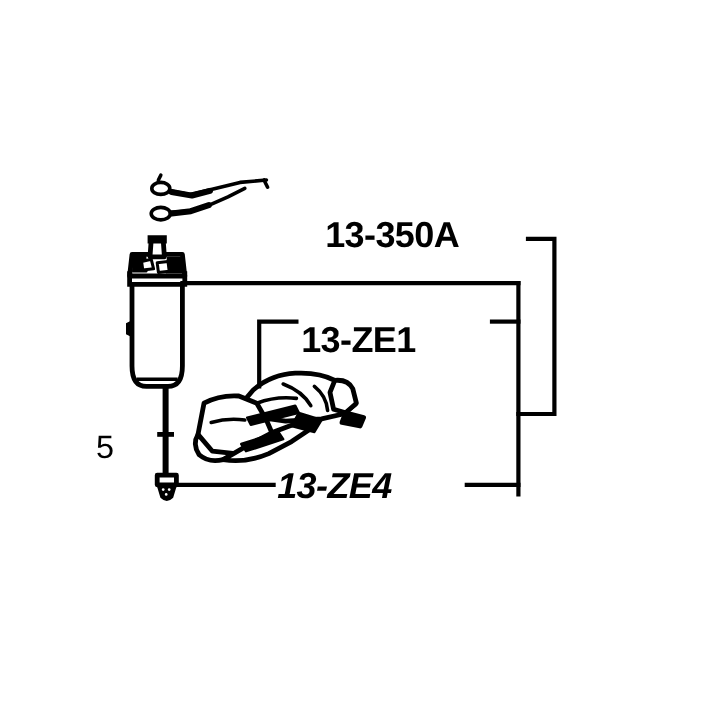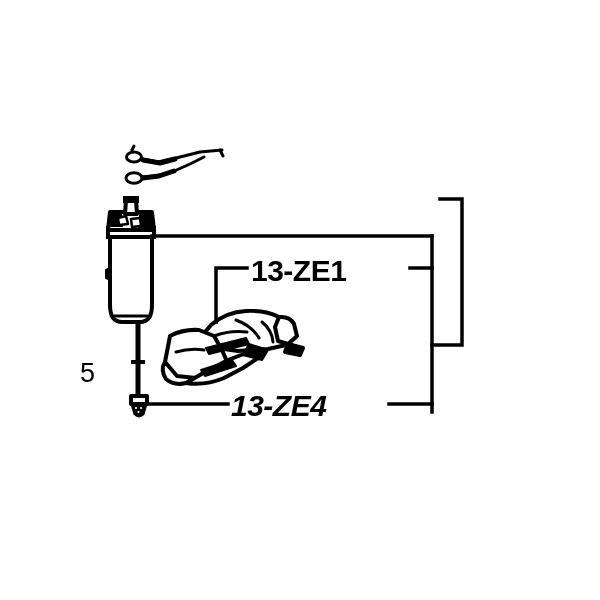--- a/index.html
+++ b/index.html
@@ -32,21 +32,21 @@
     letter-spacing: -0.5px;
     line-height: 1;
   }
   #label-13-350A {
     left: 271px;
     top: 182px;
     font-size: 30px;
   }
   #label-13-ZE1 {
     left: 251px;
-    top: 256px;
+    top: 269px;
     font-size: 30px;
   }
   #label-13-ZE4 {
     left: 231px;
     top: 391px;
     font-size: 30px;
     font-style: italic;
   }
   #label-item-5 {
     left: 80px;
@@ -182,20 +182,21 @@
 
       <path d="M247 268 L216 268 L216 322"></path>
 
       <path d="M147 404 L228 404"></path>
 
       <path d="M389 404 L432 404"></path>
     </g>
 
   </svg>
 
+  <div class="part-label" id="label-13-350A">13-350A</div>
 
   <div class="part-label" id="label-13-ZE1">13-ZE1</div>
 
   <div class="part-label" id="label-13-ZE4">13-ZE4</div>
 
   <div class="part-label" id="label-item-5">5</div>
 
 </div>
 
 </body></html>

